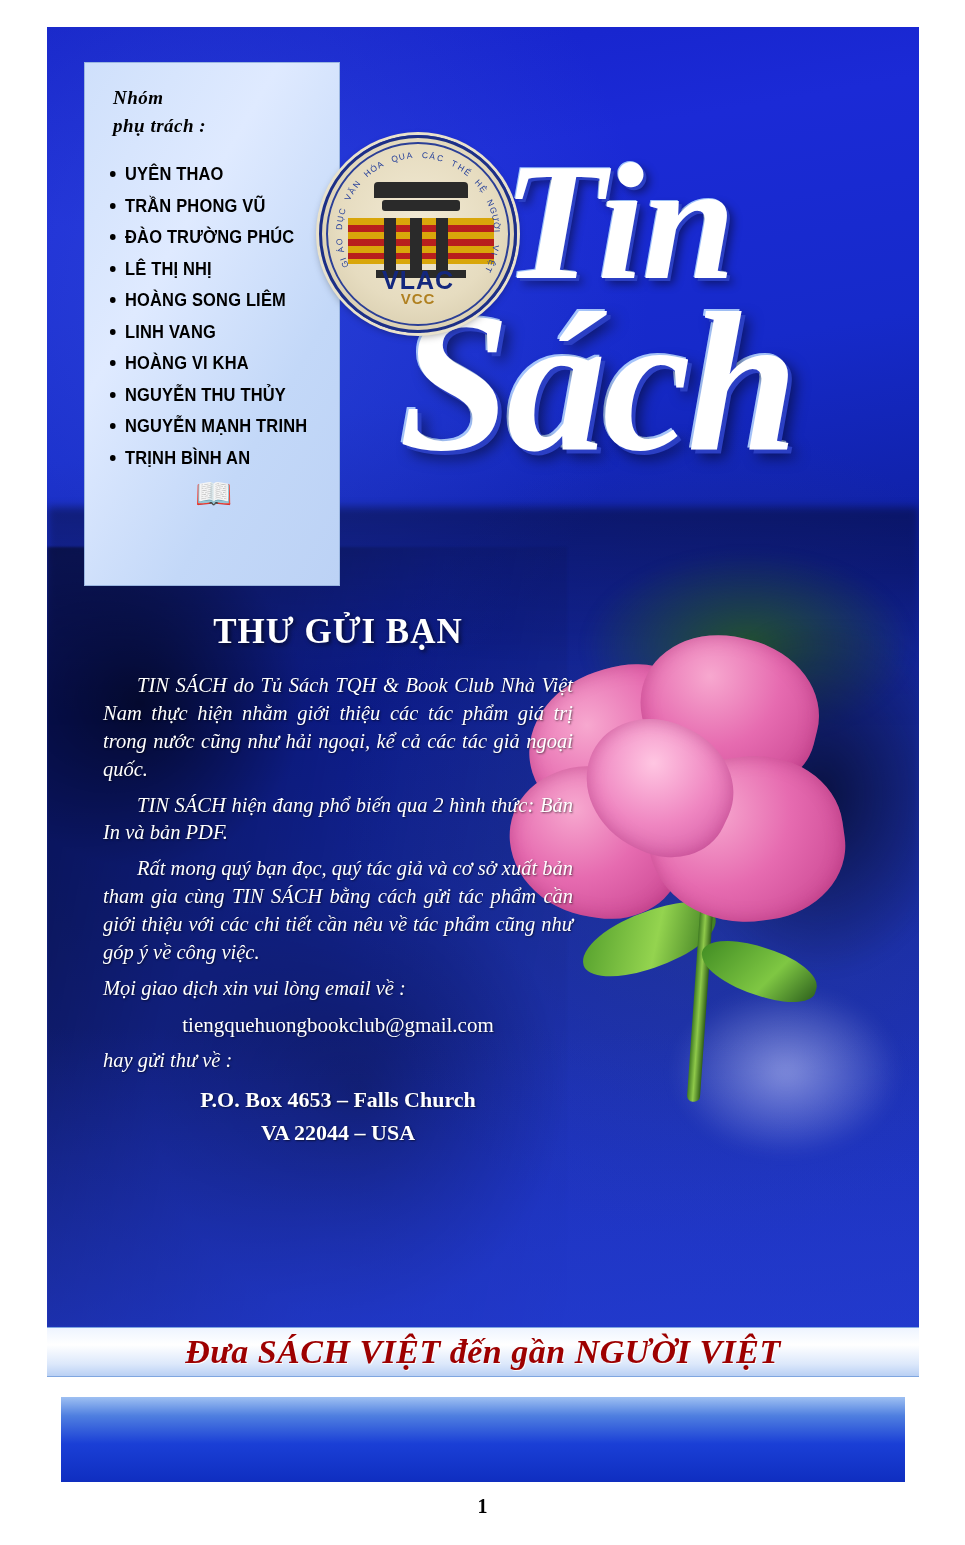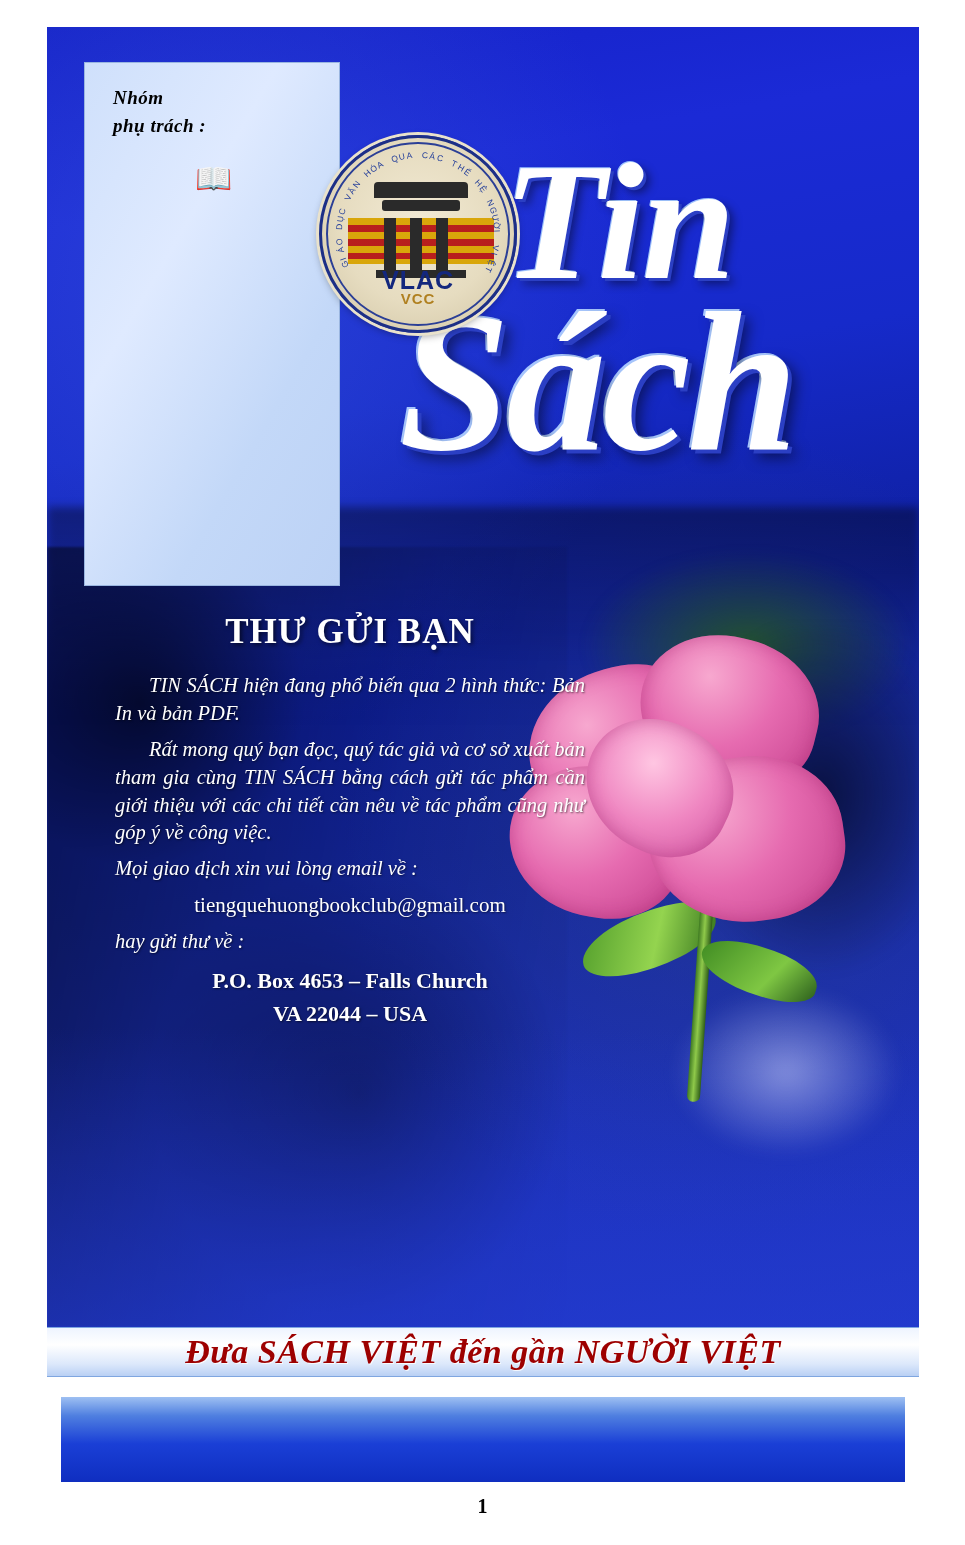--- a/index.html
+++ b/index.html
@@ -244,21 +244,21 @@
   #seal .circ span {
     position: absolute;
     left: 50%; top: 50%;
     transform-origin: 0 0;
     white-space: pre;
   }
 
   
   #letter {
     position: absolute;
-    left: 68px; top: 585px;
+    left: 56px; top: 585px;
     width: 470px;
   }
   #letter h2 {
     margin: 0 0 20px 0;
     text-align: center;
     font-family: "Liberation Serif", serif;
     font-weight: bold;
     font-size: 35px;
     color: #ffffff;
     letter-spacing: 1px;
@@ -418,20 +418,32 @@
       <div class="petal p1"></div>
       <div class="petal p2"></div>
       <div class="petal p3"></div>
       <div class="petal p4"></div>
       <div class="petal p5"></div>
     </div>
 
     <div id="panel">
       <div class="nhom">Nhóm</div>
       <div class="phu">phụ trách :</div>
+      <ul>
+        <li>UYÊN THAO</li>
+        <li>TRẦN PHONG VŨ</li>
+        <li>ĐÀO TRƯỜNG PHÚC</li>
+        <li>LÊ THỊ NHỊ</li>
+        <li>HOÀNG SONG LIÊM</li>
+        <li>LINH VANG</li>
+        <li>HOÀNG VI KHA</li>
+        <li>NGUYỄN THU THỦY</li>
+        <li>NGUYỄN MẠNH TRINH</li>
+        <li>TRỊNH BÌNH AN</li>
+      </ul>
       <div class="book-icon">📖</div>
     </div>
 
     <div id="masthead">
       <div class="word-tin">Tin</div>
       <div class="word-sach">Sách</div>
     </div>
 
     <div id="seal">
       <div class="ring-text"></div>
@@ -487,20 +499,21 @@
           <span style="transform: rotate(2.56098deg) translate(84px) rotate(90deg);"> </span>
           <span style="transform: rotate(8.17073deg) translate(84px) rotate(90deg);">V</span>
           <span style="transform: rotate(13.7805deg) translate(84px) rotate(90deg);">I</span>
           <span style="transform: rotate(19.3902deg) translate(84px) rotate(90deg);">Ệ</span>
           <span style="transform: rotate(25deg) translate(84px) rotate(90deg);">T</span>
         </div>
       </div>
 
     <div id="letter">
       <h2>THƯ GỬI BẠN</h2>
+      <p>TIN SÁCH do Tủ Sách TQH &amp; Book Club Nhà Việt Nam thực hiện nhằm giới thiệu các tác phẩm giá trị trong nước cũng như hải ngoại, kể cả các tác giả ngoại quốc.</p>
       <p>TIN SÁCH hiện đang phổ biến qua 2 hình thức: Bản In và bản PDF.</p>
       <p>Rất mong quý bạn đọc, quý tác giả và cơ sở xuất bản tham gia cùng TIN SÁCH bằng cách gửi tác phẩm cần giới thiệu với các chi tiết cần nêu về tác phẩm cũng như góp ý về công việc.</p>
       <p class="center">Mọi giao dịch xin vui lòng email về :</p>
       <p class="email">tiengquehuongbookclub@gmail.com</p>
       <p class="center">hay gửi thư  về :</p>
       <p class="addr">P.O. Box 4653 – Falls Church</p>
       <p class="addr">VA 22044  – USA</p>
     </div>
 
   </div>

